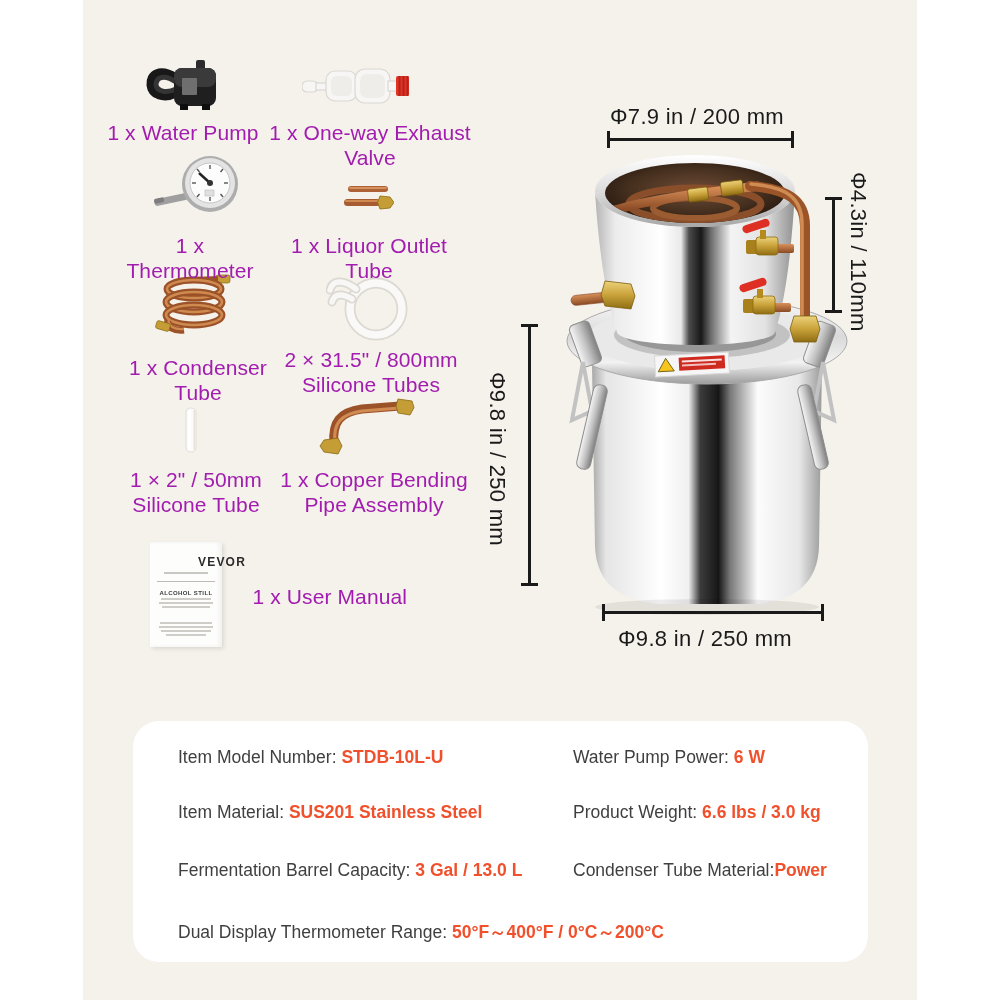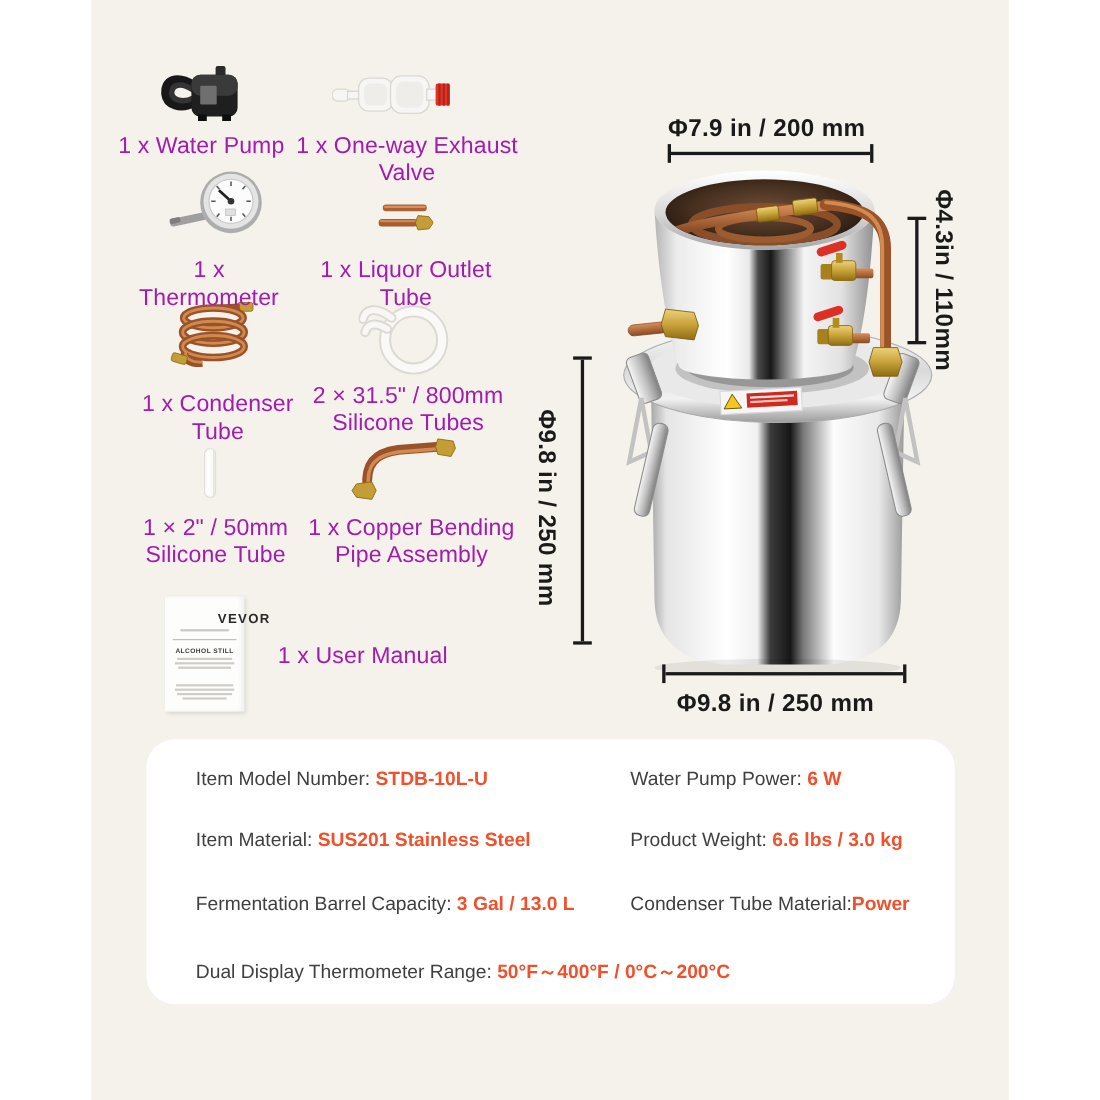--- a/index.html
+++ b/index.html
@@ -21,28 +21,28 @@
   .m-line{height:2px;background:#c9c7c2;margin:3px auto 0;}
   .m-rule{height:1px;background:#bdbbb6;width:58px;margin:7px auto 0;}
   .m-title{font-size:6px;font-weight:bold;letter-spacing:.4px;text-align:center;margin-top:8px;color:#3a3a3a;}
   .m-p{height:1.6px;background:#cfcdc8;margin:2.4px auto 0;}
 
   
   .dim-h{position:absolute;height:17px;border-left:3px solid #1a1a1a;border-right:3px solid #1a1a1a;
     background:linear-gradient(#1a1a1a,#1a1a1a) center/100% 3px no-repeat;z-index:5;}
   .dim-v{position:absolute;width:17px;border-top:3px solid #1a1a1a;border-bottom:3px solid #1a1a1a;
     background:linear-gradient(#1a1a1a,#1a1a1a) center/3px 100% no-repeat;z-index:5;}
-  .dim-label{position:absolute;font-weight:bold;font-size:22px;color:#1a1a1a;letter-spacing:.3px;z-index:5;white-space:nowrap;}
+  .dim-label{position:absolute;font-weight:normal;font-size:22px;color:#1a1a1a;letter-spacing:.3px;z-index:5;white-space:nowrap;}
   .dim-label.h{text-align:center;}
   .dim-label.v{writing-mode:vertical-rl;}
 
   .still{position:absolute;left:545px;top:148px;width:315px;height:470px;}
 
   
-  .card{position:absolute;left:133px;top:672px;width:735px;height:241px;background:#ffffff;border-radius:26px;}
+  .card{position:absolute;left:133px;top:721px;width:735px;height:241px;background:#ffffff;border-radius:26px;}
   .spec{position:absolute;font-size:17.5px;color:#3f3f3f;white-space:nowrap;}
   .spec b{color:#F0512C;font-weight:bold;}
 </style>
 </head>
 <body>
 
 <div class="canvas">
 
   <svg class="kit-img" style="left:63px;top:58px" width="80" height="54" viewBox="0 0 80 54">
     <path d="M30,20 C14,10 4,16 5,27 C6,37 18,41 30,35" fill="none" stroke="#181818" stroke-width="9" stroke-linecap="round"></path>

